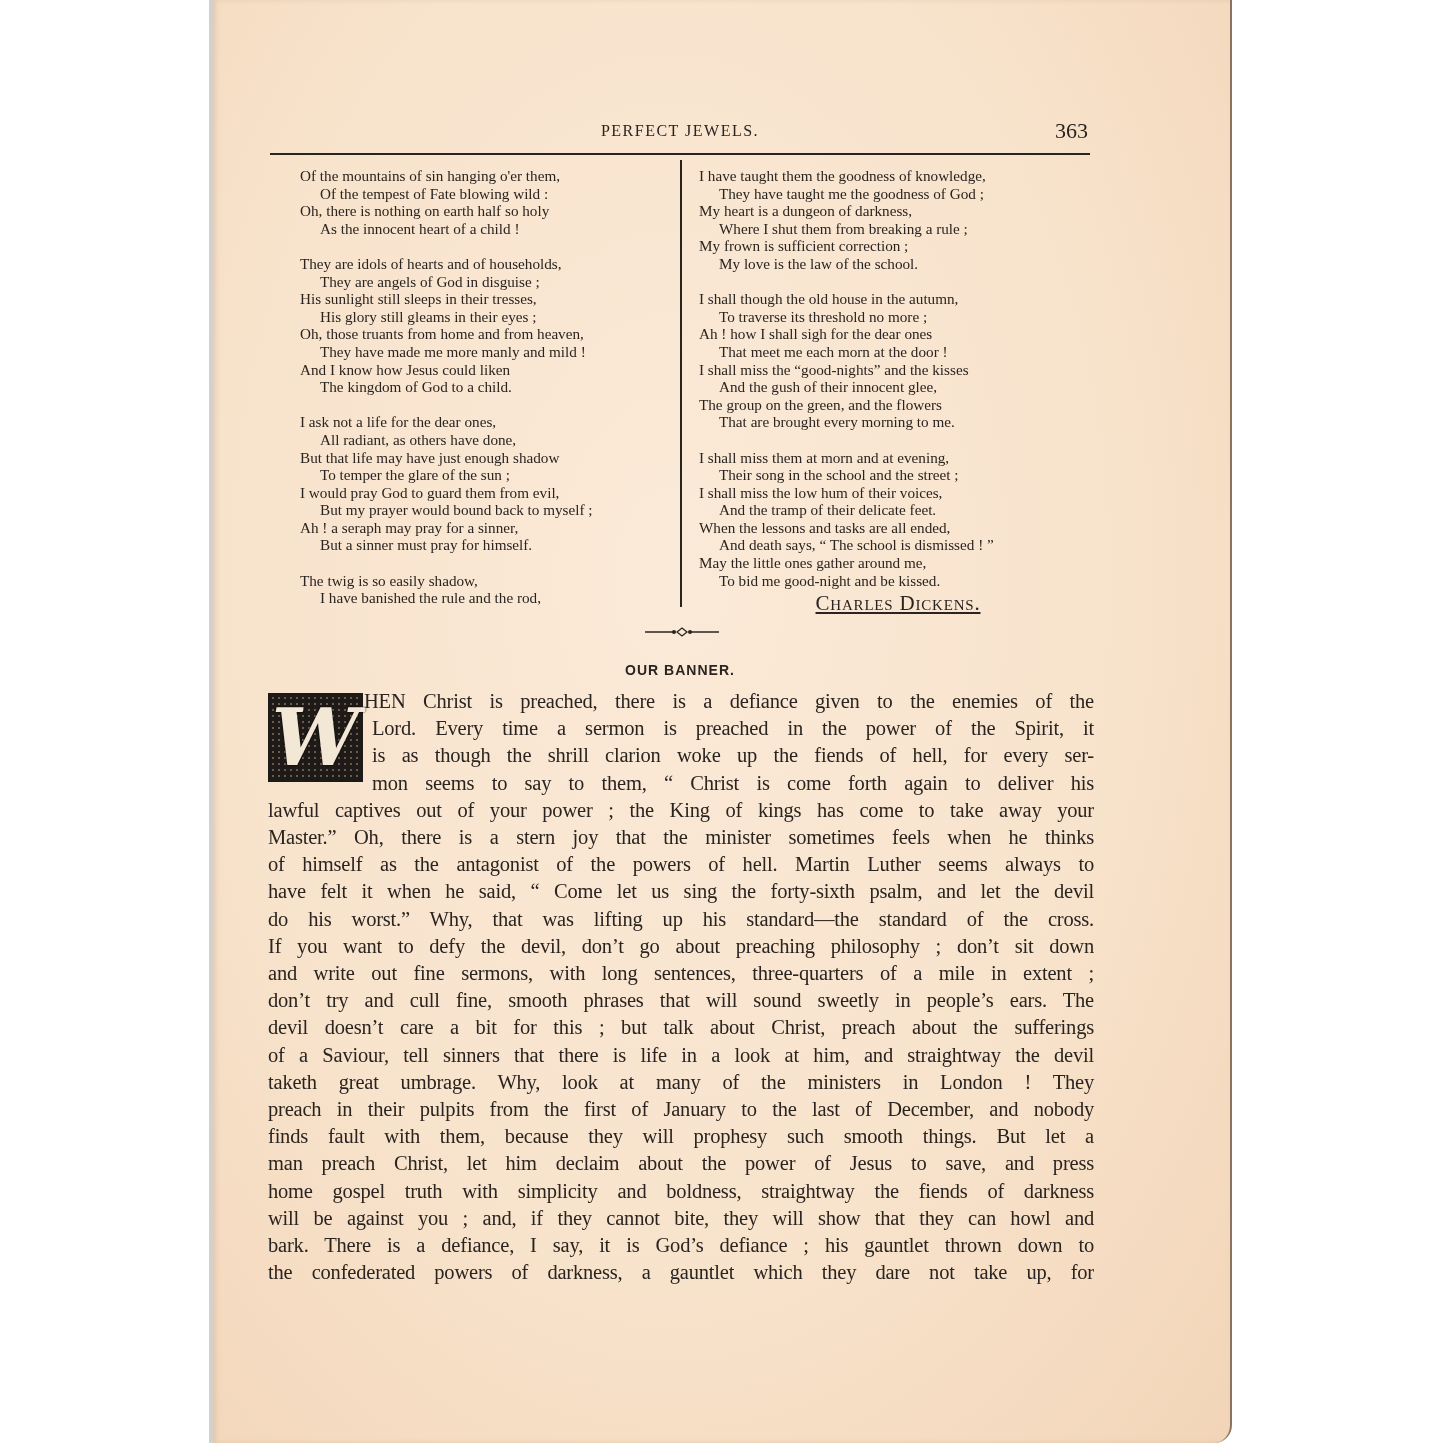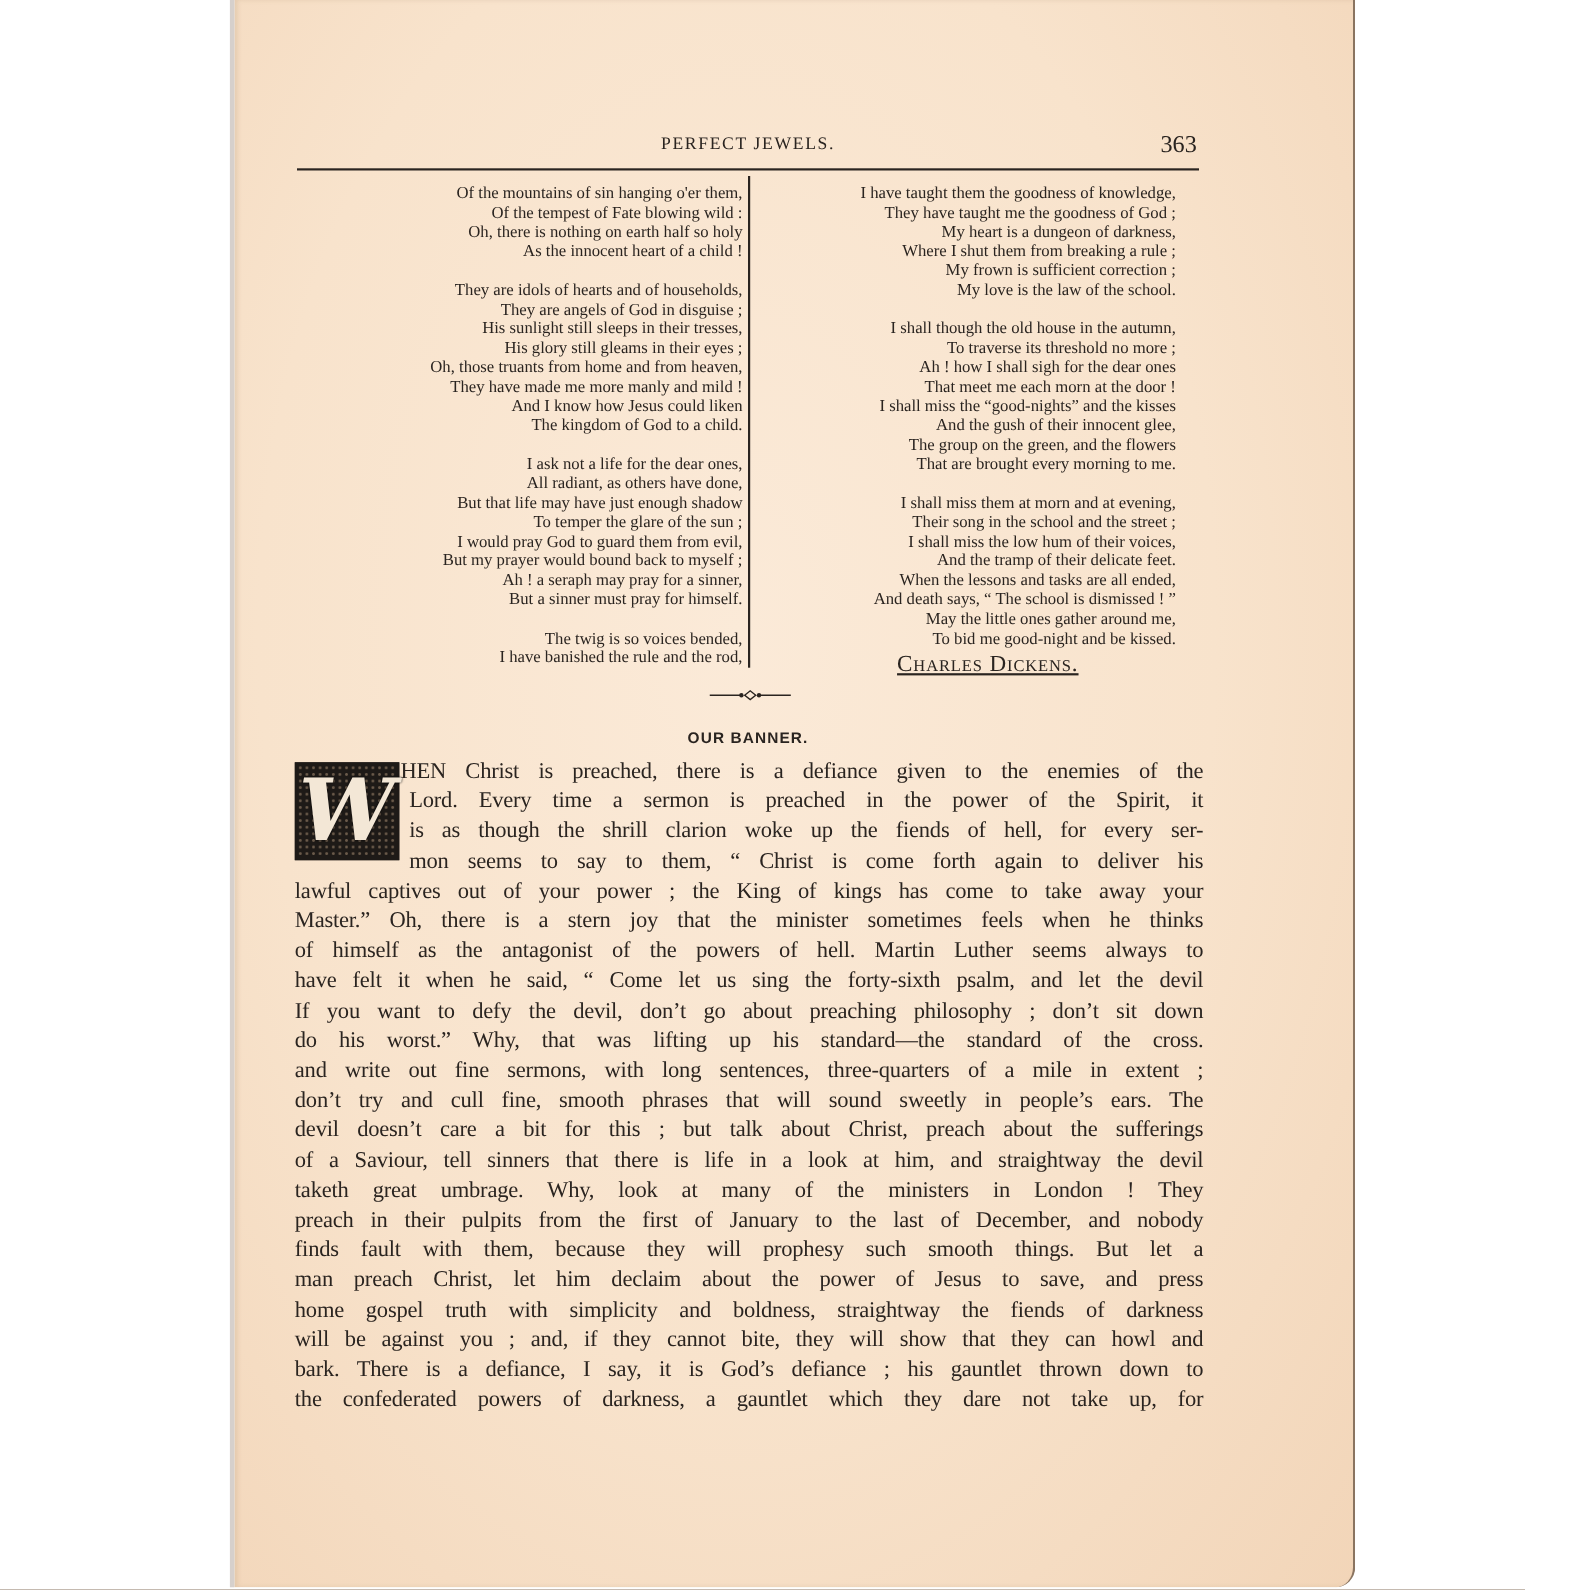--- a/index.html
+++ b/index.html
@@ -30,21 +30,21 @@
   }
   .head-rule {
     position: absolute; left: 270px; top: 153px; width: 820px; height: 2px; background: #2a2420;
   }
   .col-divider {
     position: absolute; left: 680px; top: 160px; width: 1.5px; height: 447px; background: #2a2420;
   }
   .poem-col { position: absolute; top: 167px; font-size: 15.2px; line-height: 17.6px; }
   .poem-col.left { left: 300px; width: 375px; }
   .poem-col.right { left: 699px; width: 370px; }
-  .stanza { margin: 0 0 17.6px 0; text-align: right; }
+  .stanza { margin: 0 0 17.6px 0; }
   .line { display: block; white-space: nowrap; }
   .line.indent { padding-left: 20px; }
   .attribution {
     position: absolute; left: 721px; top: 591px; width: 354px; text-align: center;
     font-variant: small-caps; font-size: 21px; letter-spacing: 0.8px; text-decoration: underline;
   }
   .ornament {
     position: absolute; left: 645px; top: 626px; width: 74px; height: 12px;
   }
   .section-title {
@@ -105,21 +105,21 @@
       <span class="line">I ask not a life for the dear ones,</span>
       <span class="line indent">All radiant, as others have done,</span>
       <span class="line">But that life may have just enough shadow</span>
       <span class="line indent">To temper the glare of the sun ;</span>
       <span class="line">I would pray God to guard them from evil,</span>
       <span class="line indent">But my prayer would bound back to myself ;</span>
       <span class="line">Ah ! a seraph may pray for a sinner,</span>
       <span class="line indent">But a sinner must pray for himself.</span>
     </div>
     <div class="stanza">
-      <span class="line">The twig is so voices bended,</span>
+      <span class="line">The twig is so easily shadow,</span>
       <span class="line indent">I have banished the rule and the rod,</span>
     </div>
   </div>
 <div class="poem-col right" id="poem-right">
     <div class="stanza">
       <span class="line">I have taught them the goodness of knowledge,</span>
       <span class="line indent">They have taught me the goodness of God ;</span>
       <span class="line">My heart is a dungeon of darkness,</span>
       <span class="line indent">Where I shut them from breaking a rule ;</span>
       <span class="line">My frown is sufficient correction ;</span>
@@ -165,22 +165,22 @@
 
 <div class="prose" id="prose">
     <span class="pline first">HEN Christ is preached, there is a defiance given to the enemies of the</span>
     <span class="pline indented">Lord.  Every time a sermon is preached in the power of the Spirit, it</span>
     <span class="pline indented">is as though the shrill clarion woke up the fiends of hell, for every ser-</span>
     <span class="pline indented">mon seems to say to them, “ Christ is come forth again to deliver his</span>
     <span class="pline">lawful captives out of your power ; the King of kings has come to take away your</span>
     <span class="pline">Master.”  Oh, there is a stern joy that the minister sometimes feels when he thinks</span>
     <span class="pline">of himself as the antagonist of the powers of hell.  Martin Luther seems always to</span>
     <span class="pline">have felt it when he said, “ Come let us sing the forty-sixth psalm, and let the devil</span>
+    <span class="pline">do his worst.”  Why, that was lifting up his standard—the standard of the cross.</span>
     <span class="pline">If you want to defy the devil, don’t go about preaching philosophy ; don’t sit down</span>
-    <span class="pline">do his worst.”  Why, that was lifting up his standard—the standard of the cross.</span>
     <span class="pline">and write out fine sermons, with long sentences, three-quarters of a mile in extent ;</span>
     <span class="pline">don’t try and cull fine, smooth phrases that will sound sweetly in people’s ears.  The</span>
     <span class="pline">devil doesn’t care a bit for this ; but talk about Christ, preach about the sufferings</span>
     <span class="pline">of a Saviour, tell sinners that there is life in a look at him, and straightway the devil</span>
     <span class="pline">taketh great umbrage.  Why, look at many of the ministers in London !  They</span>
     <span class="pline">preach in their pulpits from the first of January to the last of December, and nobody</span>
     <span class="pline">finds fault with them, because they will prophesy such smooth things.  But let a</span>
     <span class="pline">man preach Christ, let him declaim about the power of Jesus to save, and press</span>
     <span class="pline">home gospel truth with simplicity and boldness, straightway the fiends of darkness</span>
     <span class="pline">will be against you ; and, if they cannot bite, they will show that they can howl and</span>

